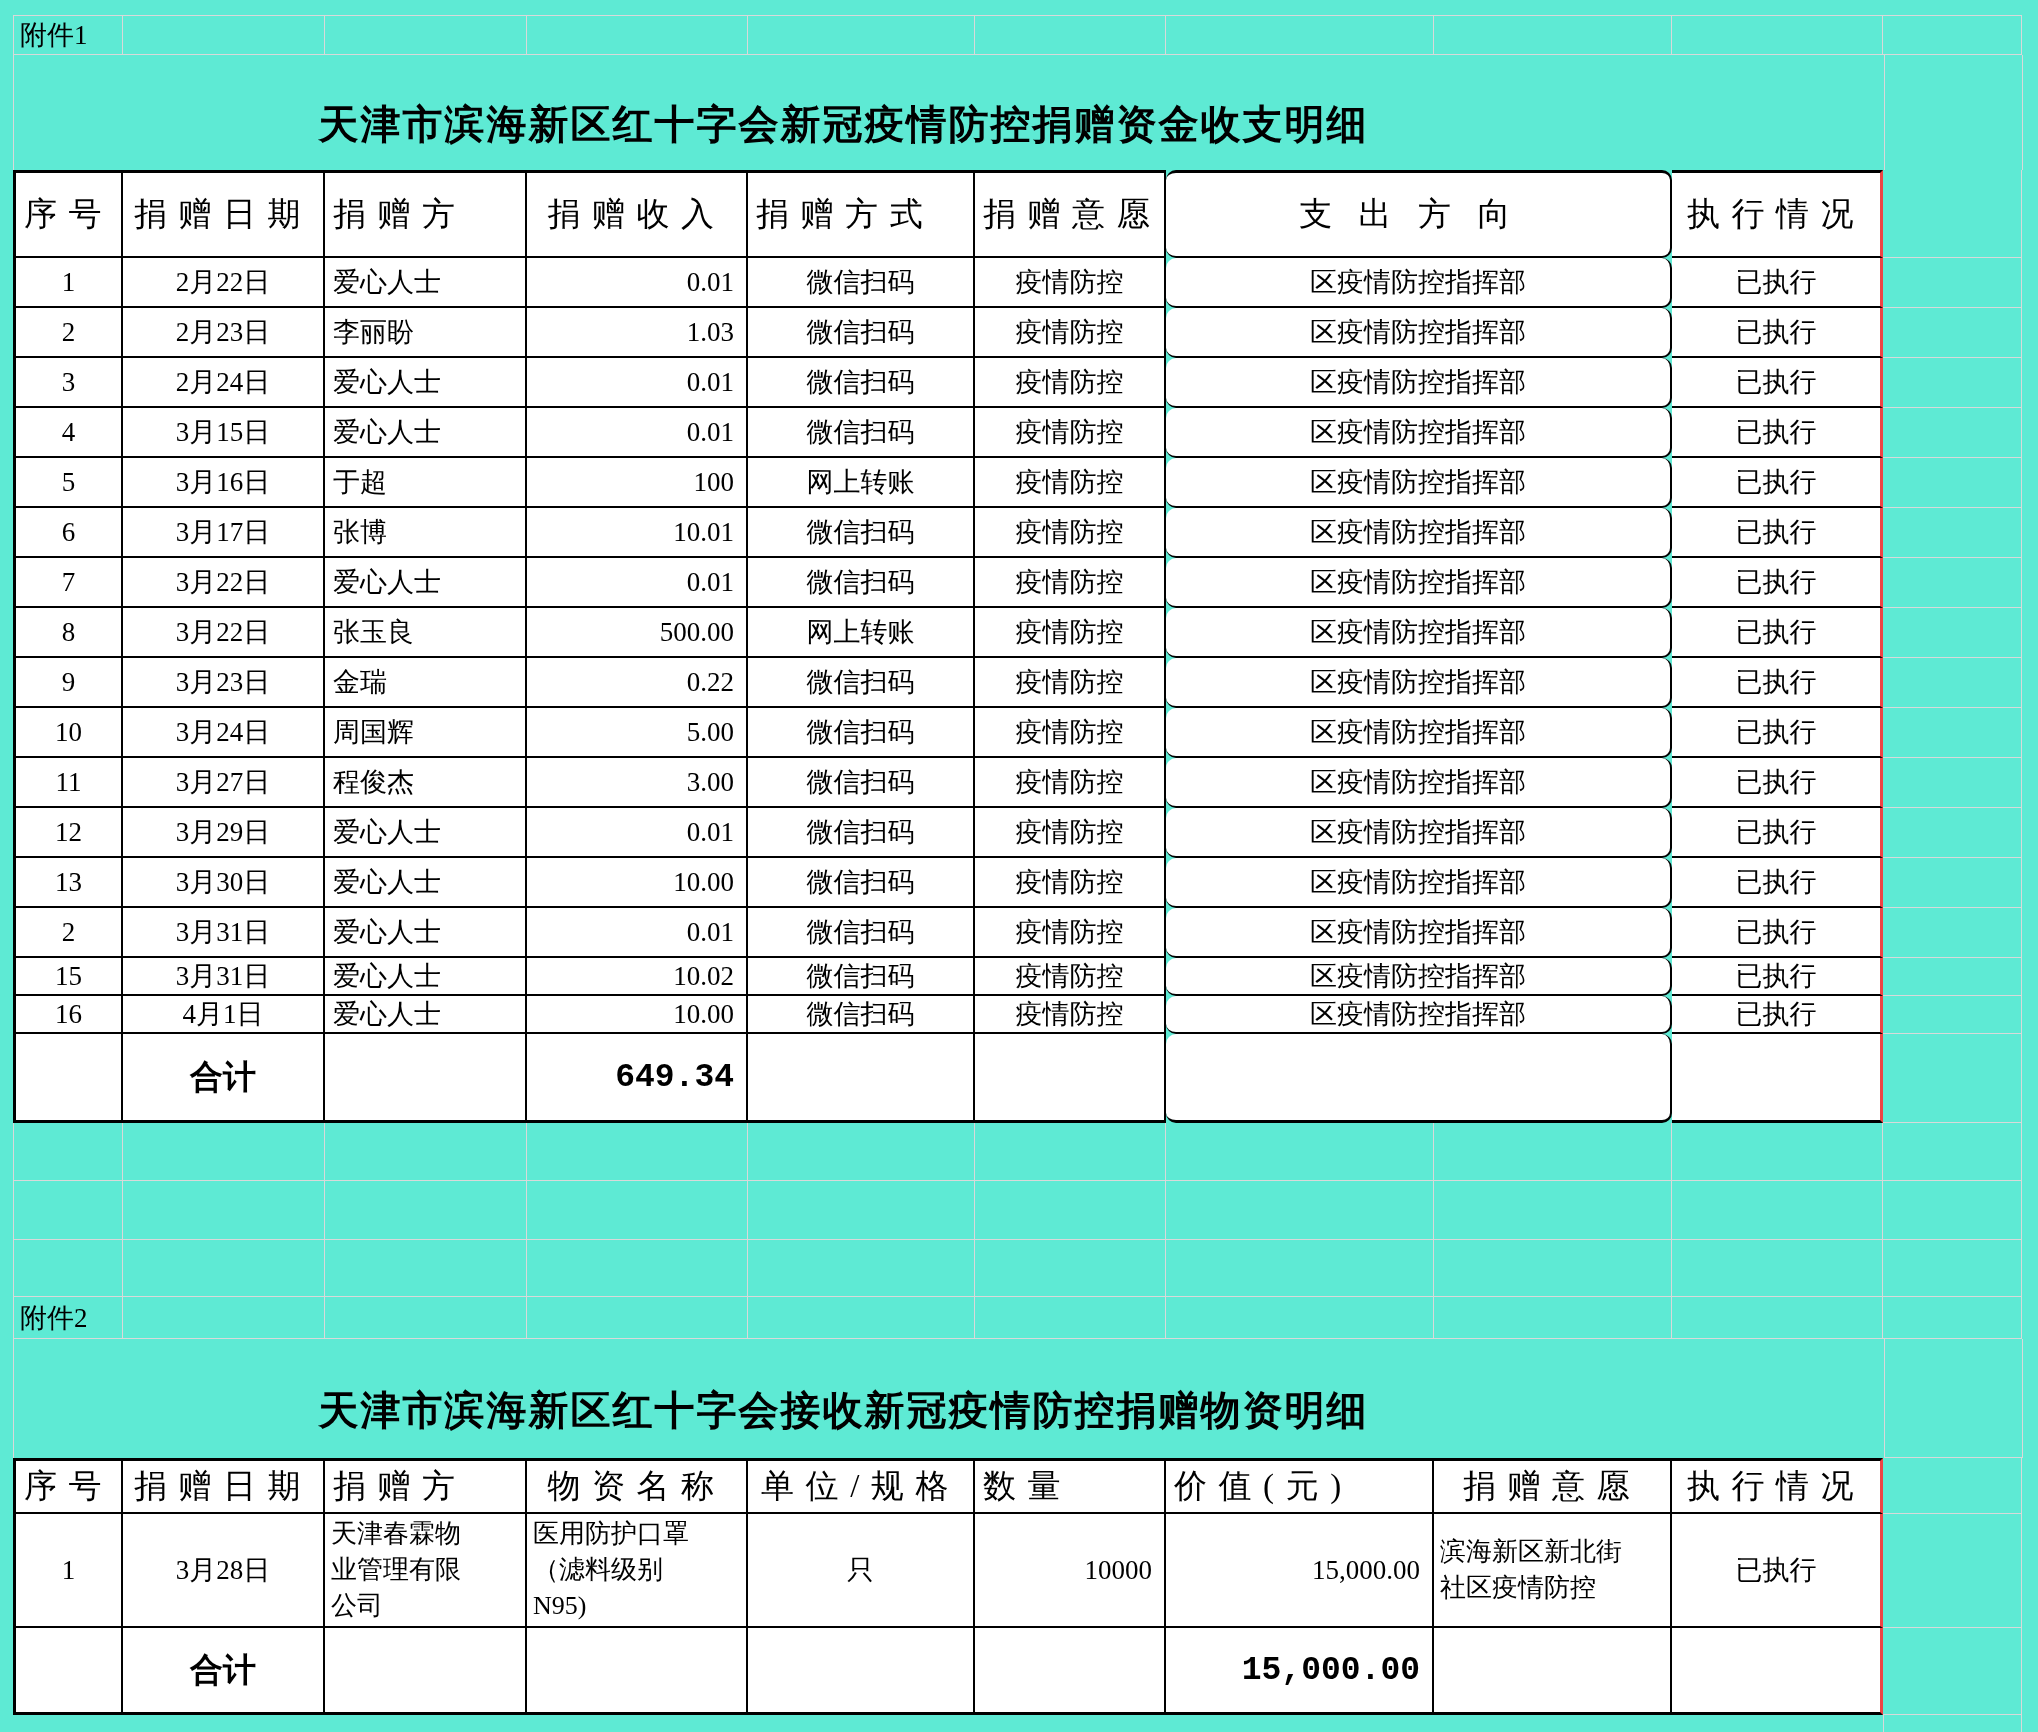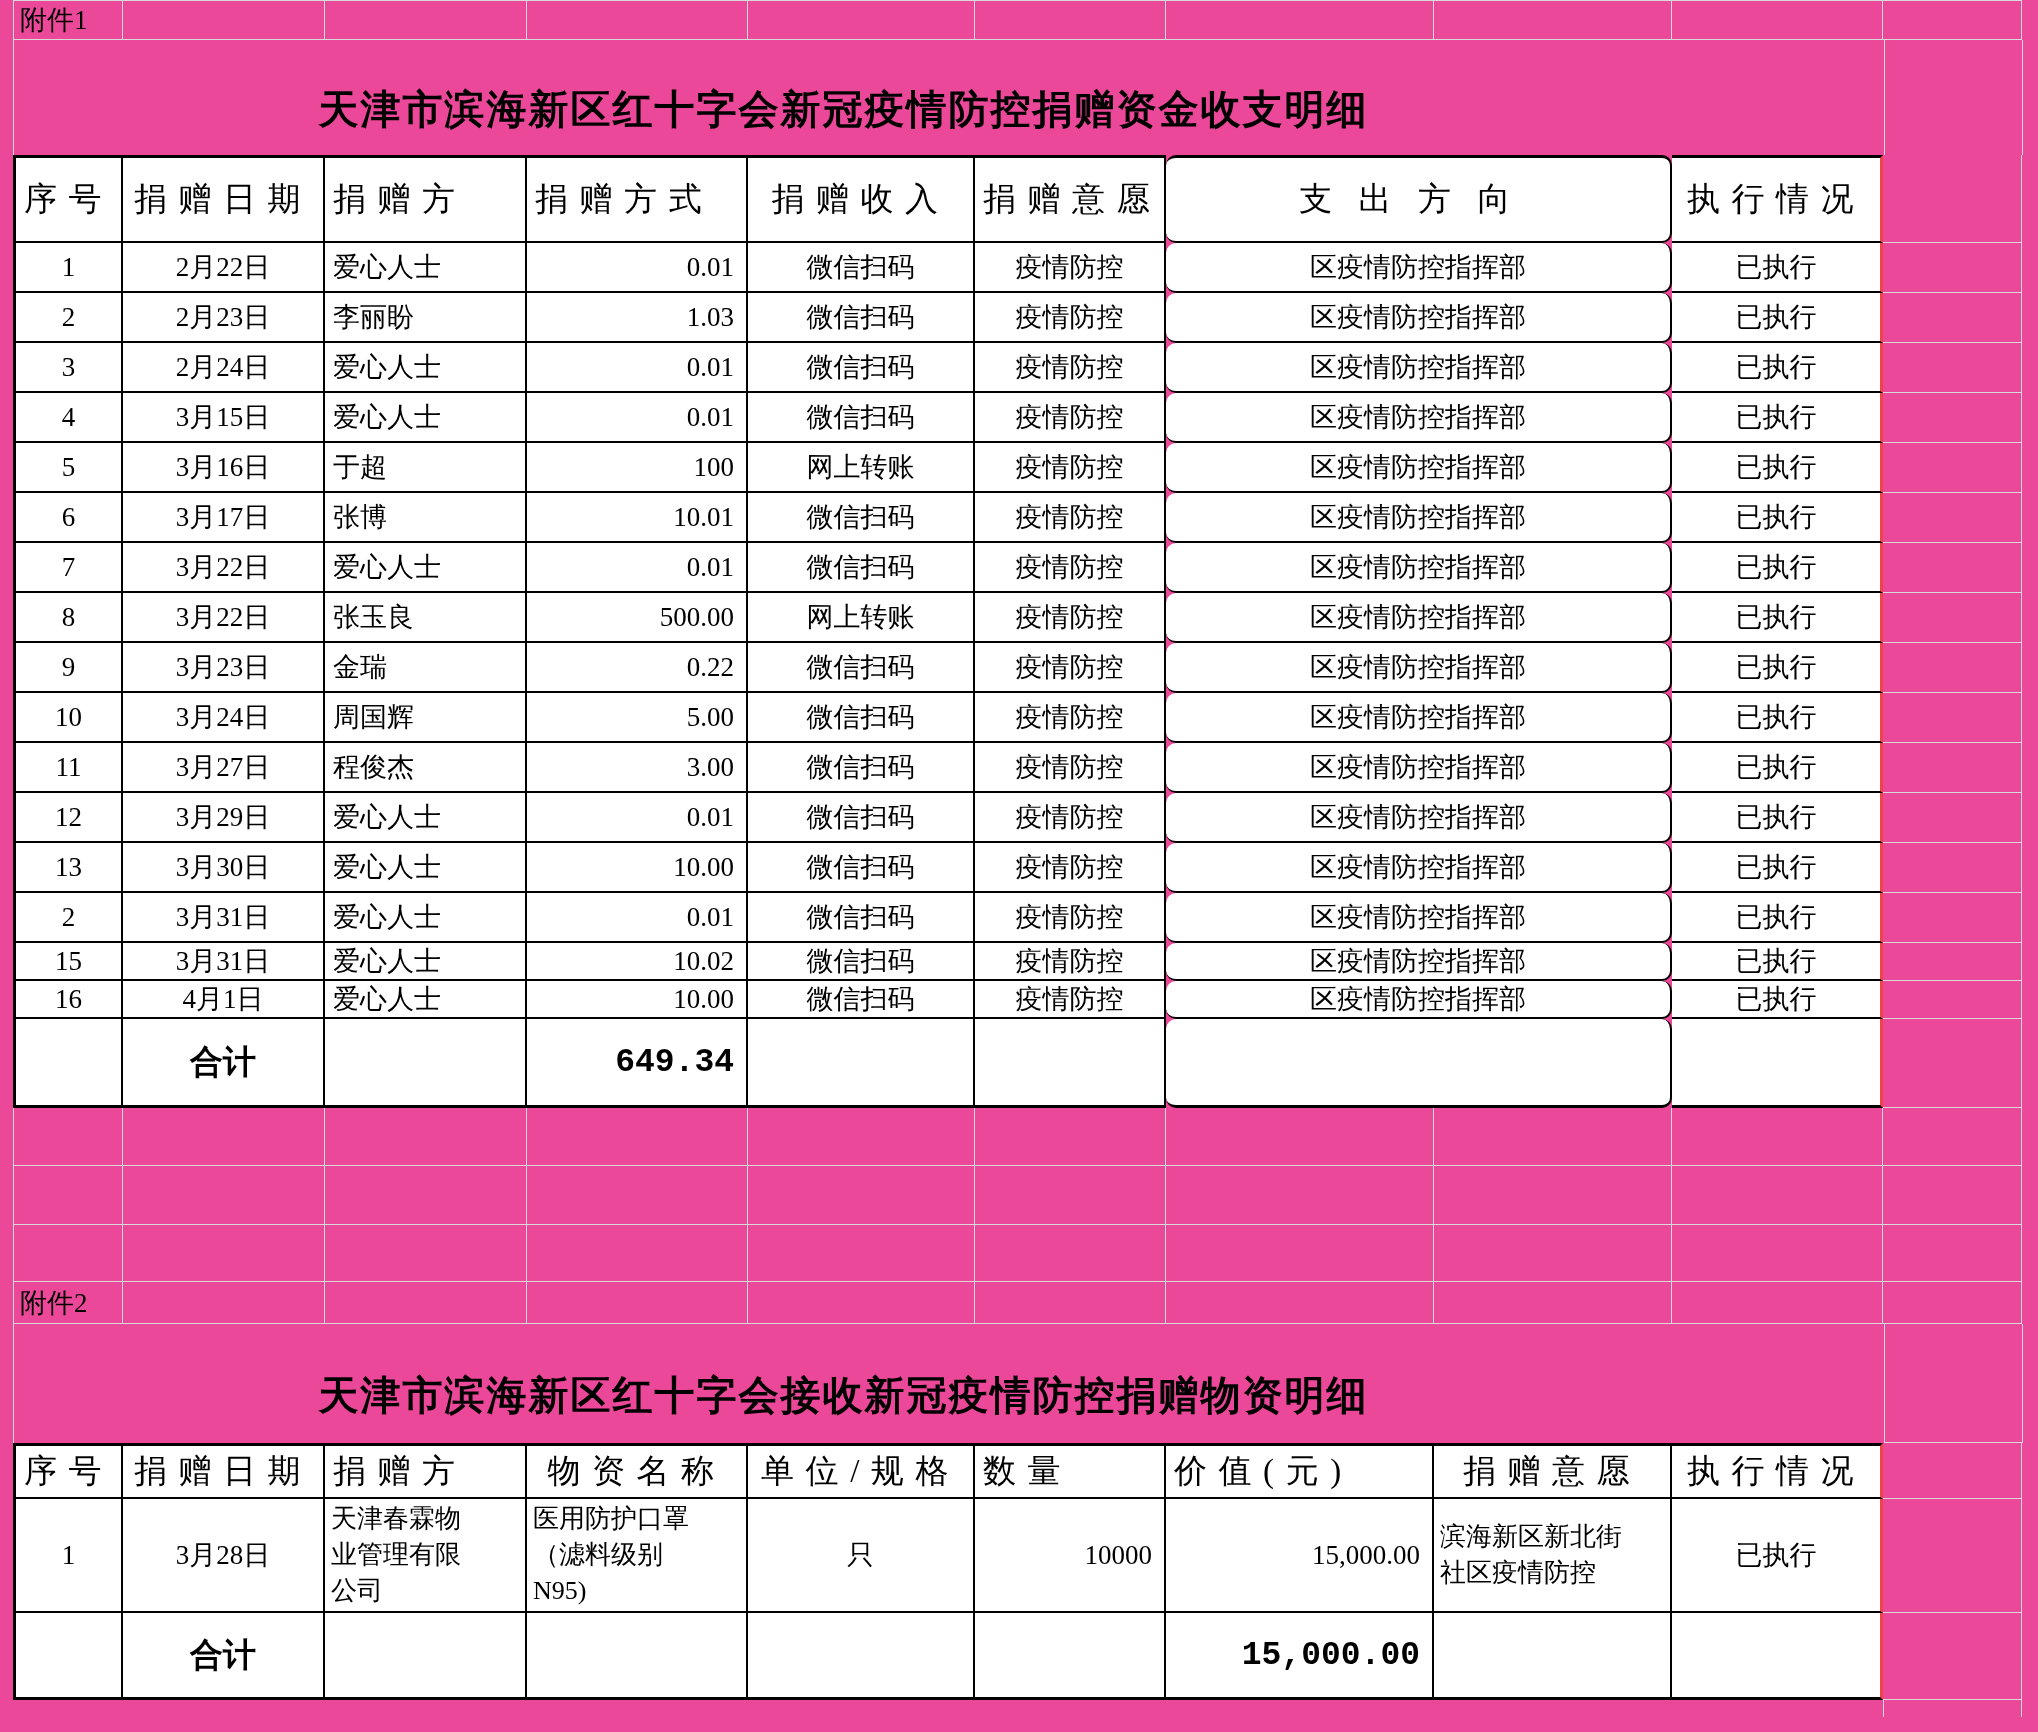--- a/index.html
+++ b/index.html
@@ -1,19 +1,19 @@
 <!DOCTYPE html>
 <html><head>
 <meta charset="utf-8">
 <style>
   * { margin:0; padding:0; box-sizing:border-box; }
   html,body { background:#ffffff; }
   body { font-family:"Liberation Serif","DejaVu Serif",serif; color:#000; }
-  .sheet { position:relative; width:2038px; height:1732px; background:#ec4899; overflow:hidden;
-           padding-left:13px; }
+  .sheet { position:relative; width:2038px; height:1732px; background:#5eead4; overflow:hidden;
+           padding-top:15px; padding-left:13px; }
 
   
   .grid10 { display:grid; grid-template-columns:110px 202px 202px 221px 227px 191px 268px 238px 211px 139px; }
 
   
   .gcell { border-right:1px solid #d9d9d9; border-bottom:1px solid #d9d9d9;
            display:flex; align-items:center; overflow:hidden; }
   .gfirst { border-left:1px solid #d9d9d9; }
   .gtop  .gcell { border-top:1px solid #d9d9d9; }
   .att-label { font-size:27px; padding-left:6px; white-space:nowrap; }
@@ -80,22 +80,22 @@
       <div class="sheet-title">天津市滨海新区红十字会新冠疫情防控捐赠资金收支明细</div>
     </div>
     <div class="strip-overlay"></div>
   </div>
 
   <div>
     <div class="trow thead h88">
       <div class="tcell tfirst th">序号</div>
       <div class="tcell th">捐赠日期</div>
       <div class="tcell th hleft">捐赠方</div>
+      <div class="tcell th">捐赠收入</div>
       <div class="tcell th hleft">捐赠方式</div>
-      <div class="tcell th">捐赠收入</div>
       <div class="tcell th hleft">捐赠意愿</div>
       <div class="tcell th th-dir span2">支出方向</div>
       <div class="tcell th v-last">执行情况</div>
       <div class="scell"></div>
     </div>
 
     <div class="tbody1">
         <div class="trow">
         <div class="tcell tfirst cc">1</div>
         <div class="tcell cc">2月22日</div>

